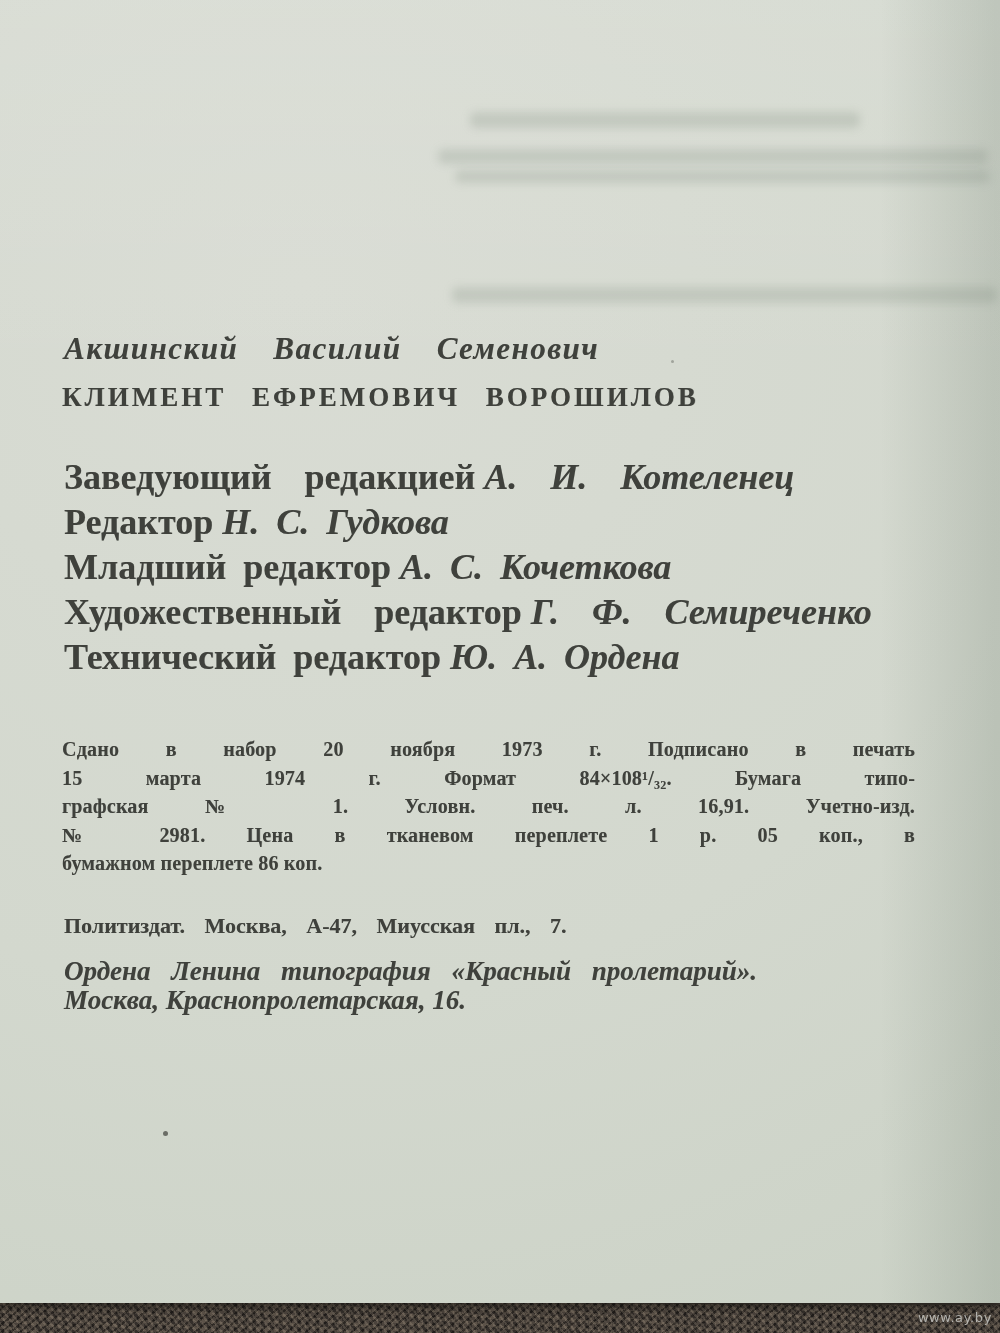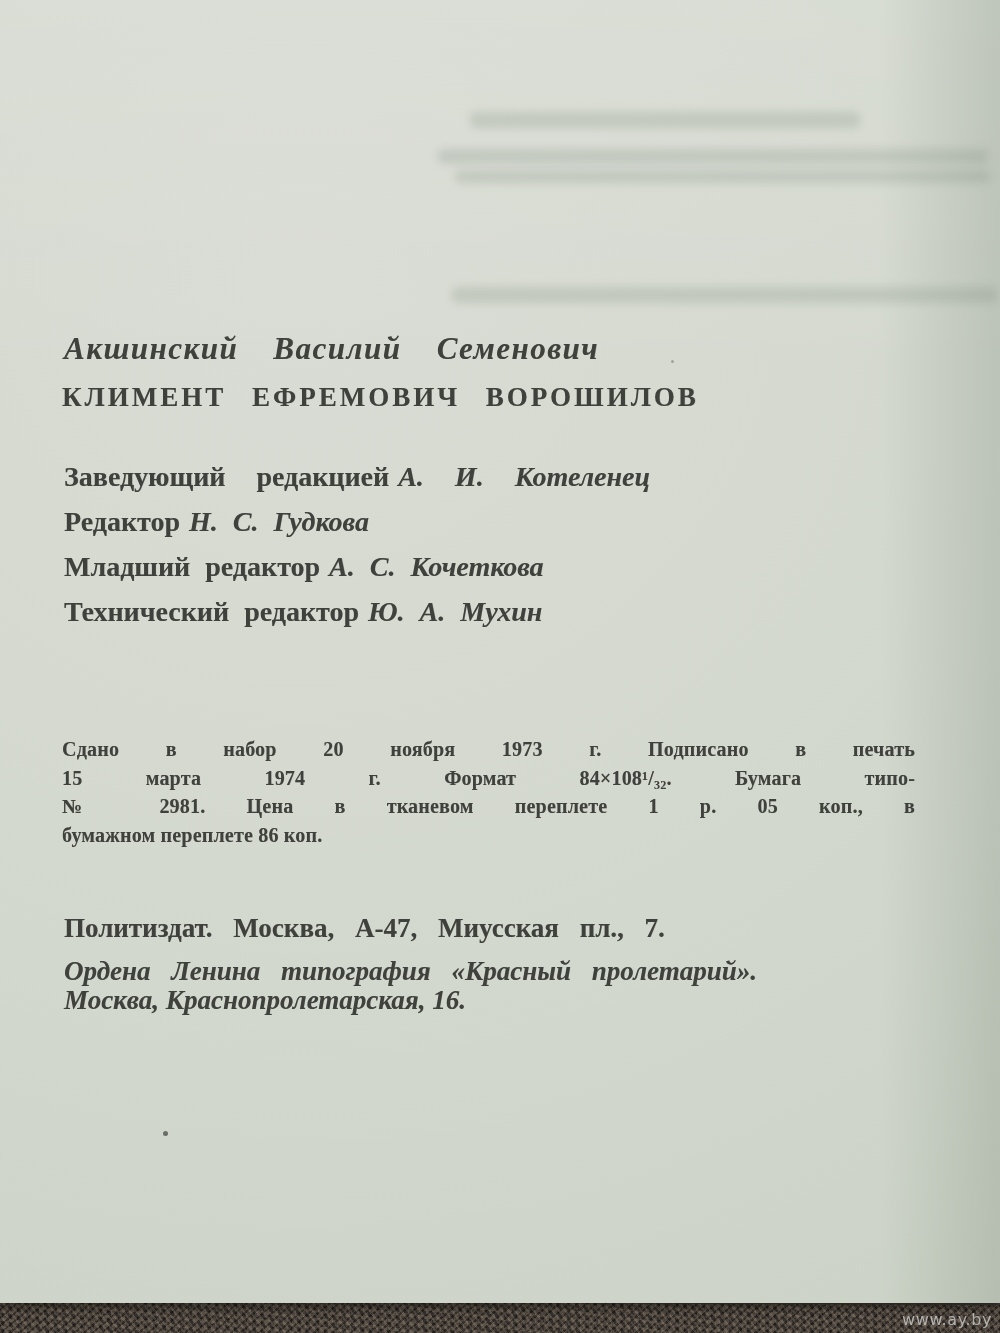--- a/index.html
+++ b/index.html
@@ -40,44 +40,44 @@
        text-shadow:0.3px 0.3px 0.6px rgba(63,65,60,0.35);}
   .author{
     left:64px;top:331px;font-size:31px;font-weight:bold;font-style:italic;
     letter-spacing:1.5px;word-spacing:26px;
   }
   .titleline{
     left:62px;top:382px;font-size:27px;font-weight:bold;
     letter-spacing:3px;word-spacing:16px;
   }
   .staff{position:absolute;left:64px;top:462px;}
-  .staff-line{font-size:28px;font-weight:bold;line-height:30px;margin-bottom:15px;
+  .staff-line{font-size:36px;font-weight:bold;line-height:30px;margin-bottom:15px;
               white-space:nowrap;text-shadow:0.3px 0.3px 0.6px rgba(63,65,60,0.35);}
   .staff-line .name{font-style:italic;margin-left:9px;}
   .ws-wide{word-spacing:24px;}
   .ws-mid{word-spacing:8px;}
   .imprint{
     position:absolute;left:62px;top:735px;width:853px;
     font-size:20px;font-weight:bold;letter-spacing:0.2px;
     text-shadow:0.3px 0.3px 0.6px rgba(63,65,60,0.35);
   }
   .imprint-line{line-height:28.6px;text-align:justify;text-align-last:justify;}
   .imprint-line.last{text-align-last:left;}
   .publisher{
-    left:64px;top:913px;font-size:27px;font-weight:bold;word-spacing:14px;
+    left:64px;top:913px;font-size:22px;font-weight:bold;word-spacing:14px;
   }
   .printer{position:absolute;left:64px;top:957px;font-size:27px;font-weight:bold;
            text-shadow:0.3px 0.3px 0.6px rgba(63,65,60,0.35);font-style:italic;}
   .printer-line{line-height:29px;white-space:nowrap;}
   .printer-line.first{word-spacing:14px;}
   
   .watermark{
     position:absolute;right:8px;top:1310px;
     font-family:"DejaVu Sans","Liberation Sans",sans-serif;
-    font-size:16px;letter-spacing:0.6px;color:rgba(201,203,199,0.82);
+    font-size:13px;letter-spacing:0.6px;color:rgba(201,203,199,0.82);
   }
 </style>
 </head>
 <body>
 
 <div class="fabric"></div>
 
 <div class="page">
 
   <div class="smudge" style="left:470px;top:112px;width:390px;height:16px;"></div>
@@ -94,28 +94,32 @@
   <div class="staff">
     <div class="staff-line ws-wide">
       <span class="role">Заведующий редакцией</span><span class="name">А. И. Котеленец</span>
     </div>
     <div class="staff-line ws-mid">
       <span class="role">Редактор</span><span class="name">Н. С. Гудкова</span>
     </div>
     <div class="staff-line ws-mid">
       <span class="role">Младший редактор</span><span class="name">А. С. Кочеткова</span>
     </div>
+    <div class="staff-line ws-wide">
+      <span class="role">Художественный редактор</span><span class="name">Г. Ф. Семиреченко</span>
+    </div>
     <div class="staff-line ws-mid">
-      <span class="role">Технический редактор</span><span class="name">Ю. А. Мухин</span>
+      <span class="role">Технический редактор</span><span class="name">Ю. А. Ордена</span>
     </div>
   </div>
 
   <div class="imprint">
     <div class="imprint-line">Сдано в набор 20 ноября 1973 г. Подписано в печать</div>
     <div class="imprint-line">15 марта 1974 г. Формат 84×108¹/₃₂. Бумага типо-</div>
+    <div class="imprint-line">графская № 1. Условн. печ. л. 16,91. Учетно-изд.</div>
     <div class="imprint-line">№ 2981. Цена в тканевом переплете 1 р. 05 коп., в</div>
     <div class="imprint-line last">бумажном переплете 86 коп.</div>
   </div>
 
   <div class="txt publisher">Политиздат. Москва, А-47, Миусская пл., 7.</div>
 
   <div class="printer">
     <div class="printer-line first">Ордена Ленина типография «Красный пролетарий».</div>
     <div class="printer-line">Москва, Краснопролетарская, 16.</div>
   </div>

